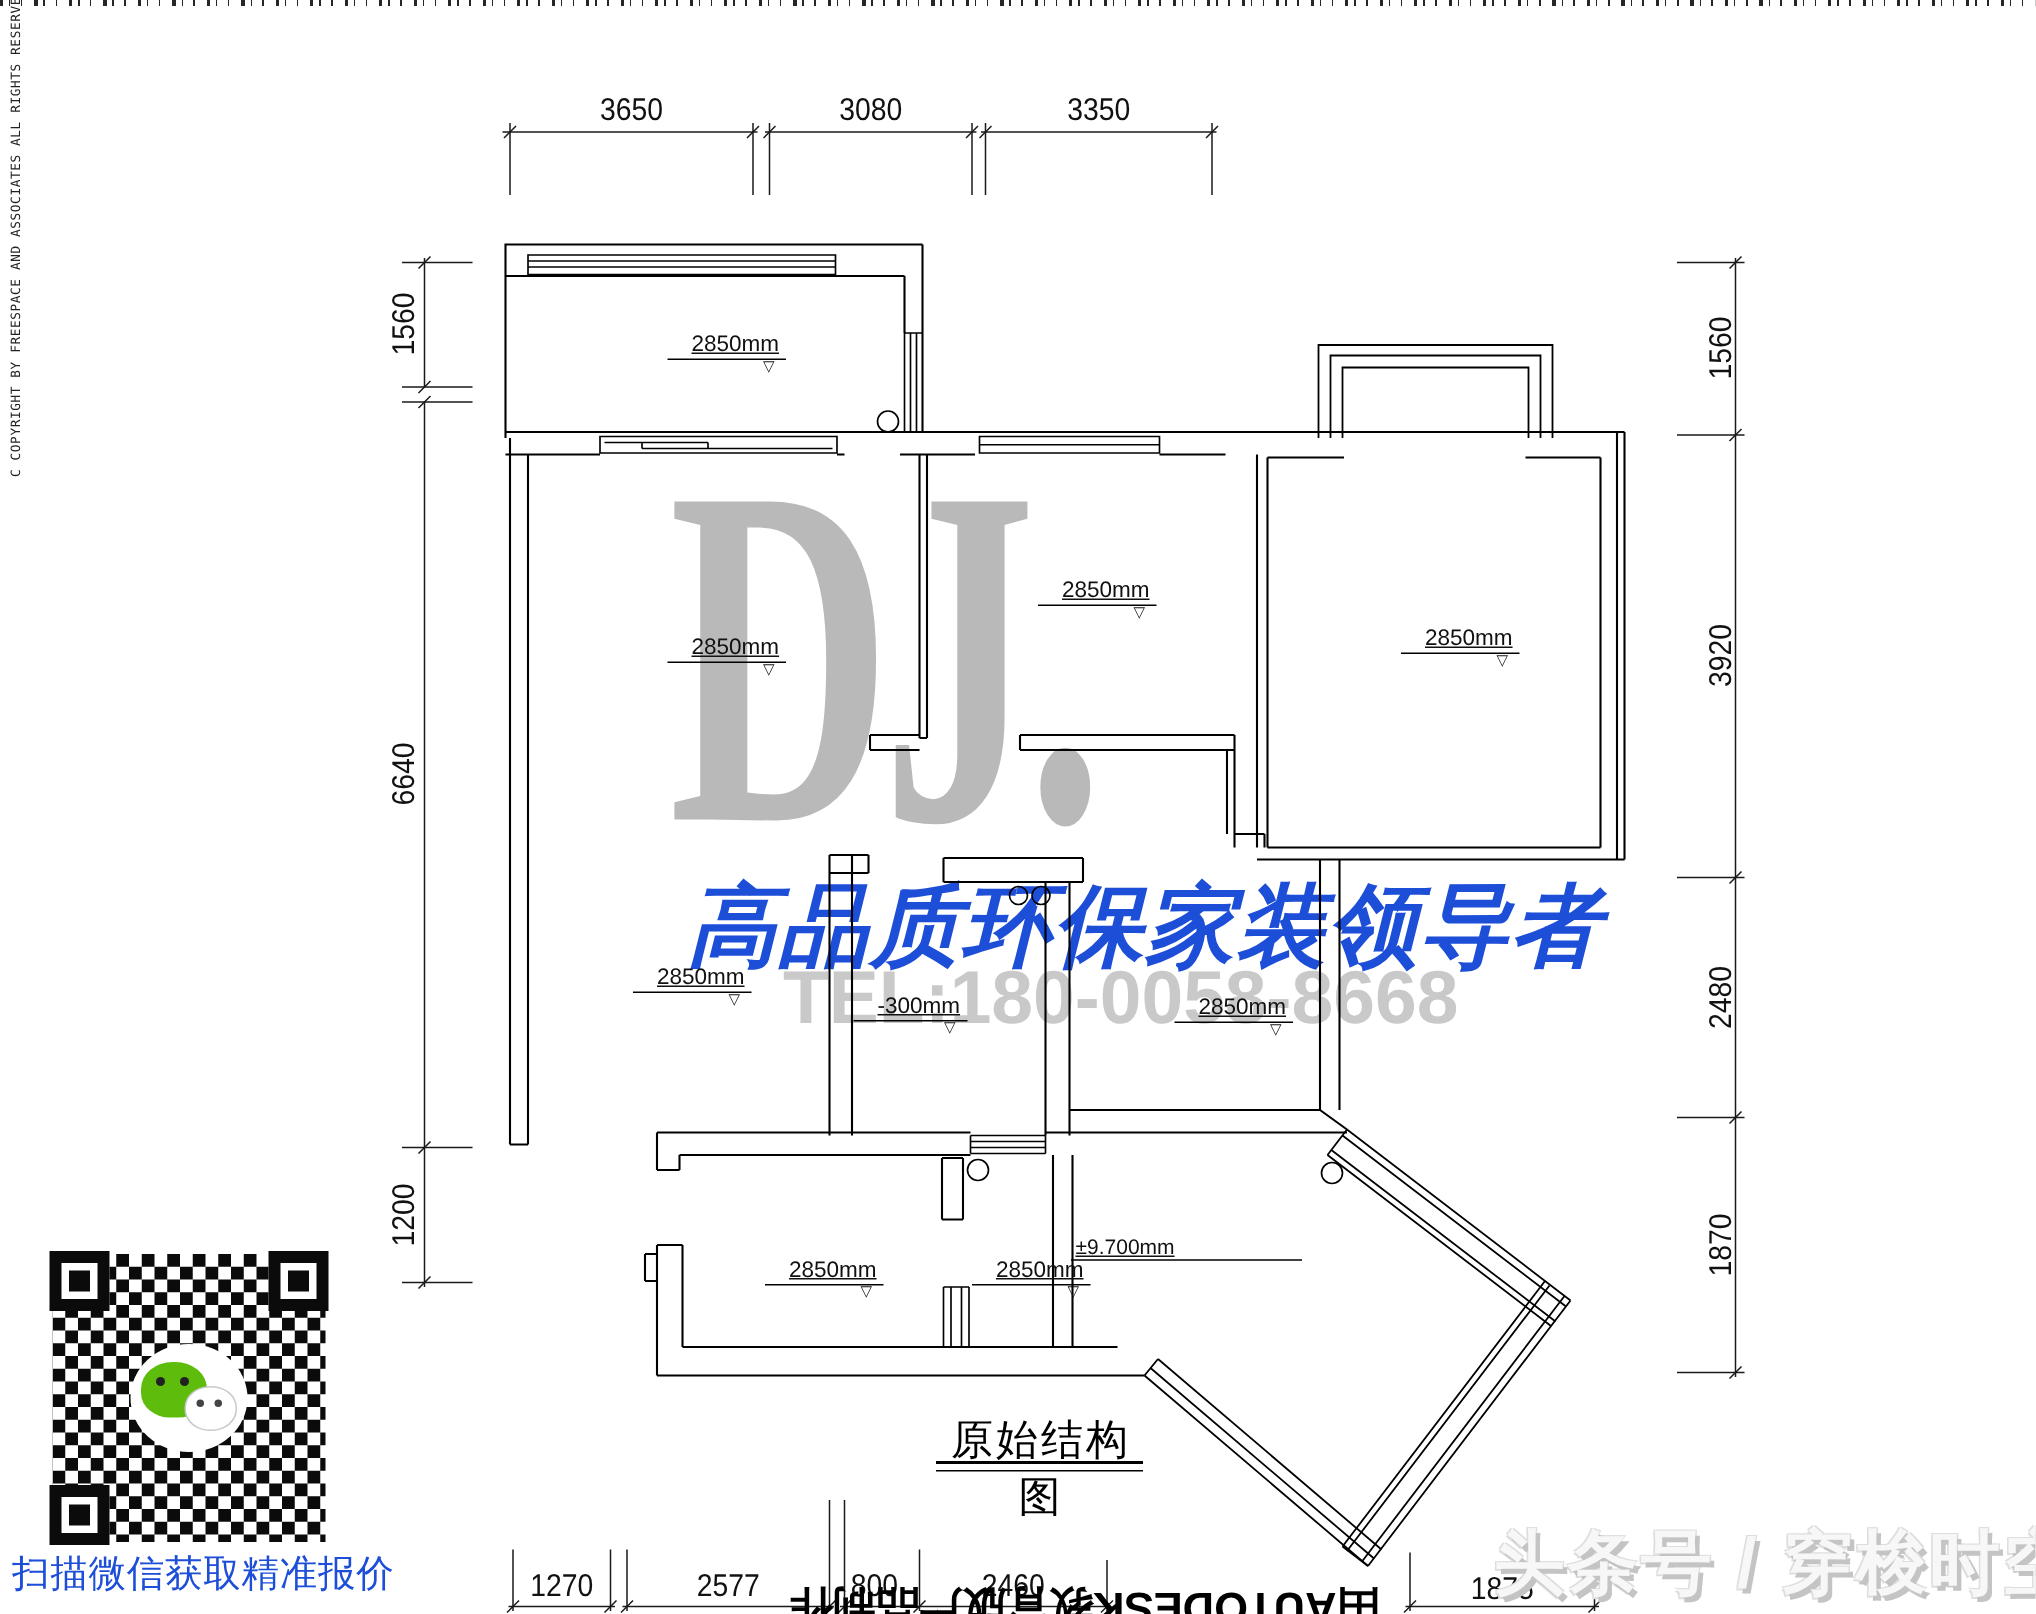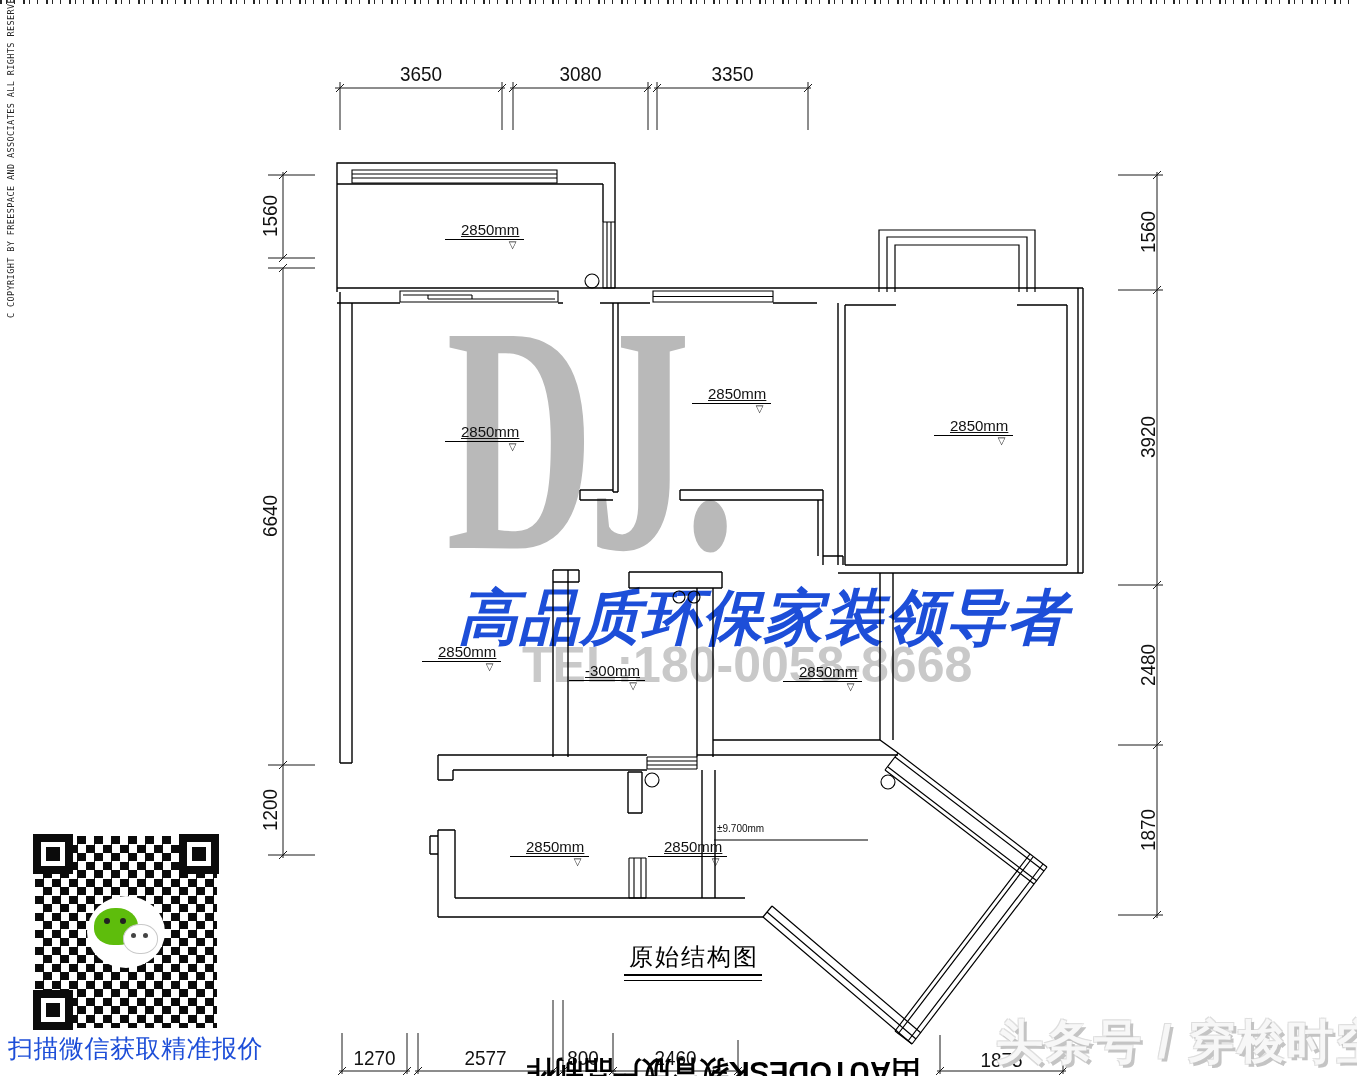--- a/index.html
+++ b/index.html
@@ -25,23 +25,23 @@
   svg.plan{left:0;top:0;z-index:2;pointer-events:none;}
   
   .dim{font-size:21px;color:#111;text-align:center;height:22px;line-height:22px;z-index:3;
        transform:scaleX(.9);white-space:nowrap;}
   .dimv{width:100px;height:22px;line-height:22px;transform:rotate(-90deg) scaleX(.9);z-index:3;
         font-size:21px;color:#111;text-align:center;white-space:nowrap;}
   
   .elev{border-bottom:1.4px solid #000;padding:0 5px 1px 16px;font-size:15px;color:#111;
         z-index:3;line-height:1.05;white-space:nowrap;text-decoration:underline;}
   .elev .tri{position:absolute;right:8px;bottom:-11px;font-size:10px;color:#111;line-height:1;}
-  .elev-sm{font-size:10px;border-bottom:none;padding:0;z-index:3;color:#111;white-space:nowrap;}
-  
-  .title{left:628px;top:941px;width:132px;font-size:24px;text-align:center;letter-spacing:2px;z-index:3;}
+  .elev-sm{font-size:14px;border-bottom:none;padding:0;z-index:3;color:#111;white-space:nowrap;text-decoration:underline;}
+  
+  .title{left:628px;top:941px;width:132px;font-size:28px;text-align:center;letter-spacing:2px;z-index:3;}
   .titleline1{left:624px;top:974px;width:138px;height:2px;background:#000;z-index:3;}
   .titleline2{left:624px;top:980px;width:138px;height:1.4px;background:#000;z-index:3;}
   
   .stamp{left:552px;top:1051px;width:368px;font-size:29px;font-weight:bold;transform:rotate(180deg);
          text-align:center;z-index:4;white-space:nowrap;}
   
   .qr{left:35px;top:836px;width:182px;height:192px;z-index:3;
       background:repeating-conic-gradient(#0b0b0b 0% 25%,#fff 0% 50%);background-size:17px 17px;}
   .finder{position:absolute;width:40px;height:40px;border:8px solid #0b0b0b;background:#fff;box-sizing:border-box;}
   .finder::after{content:"";position:absolute;inset:5px;background:#0b0b0b;}

